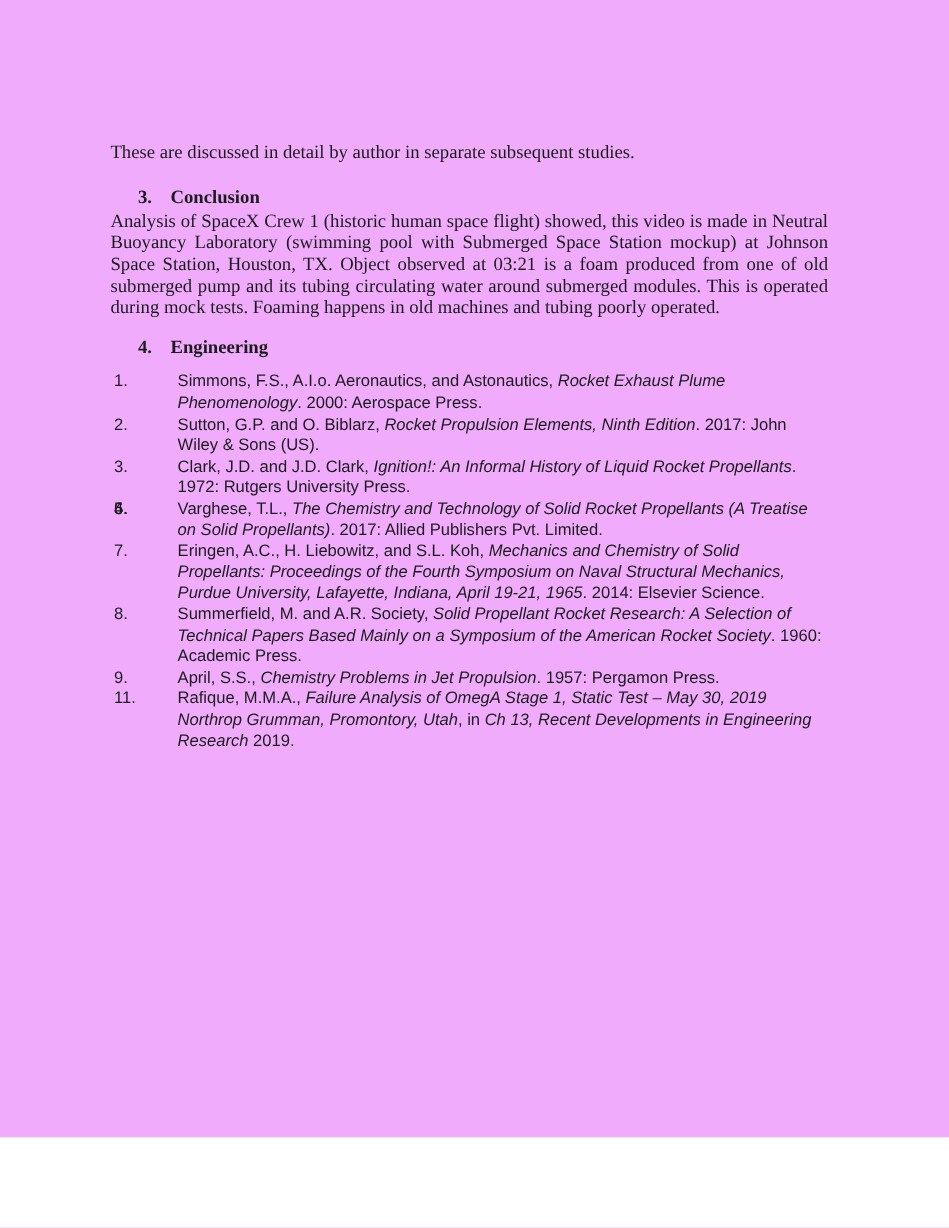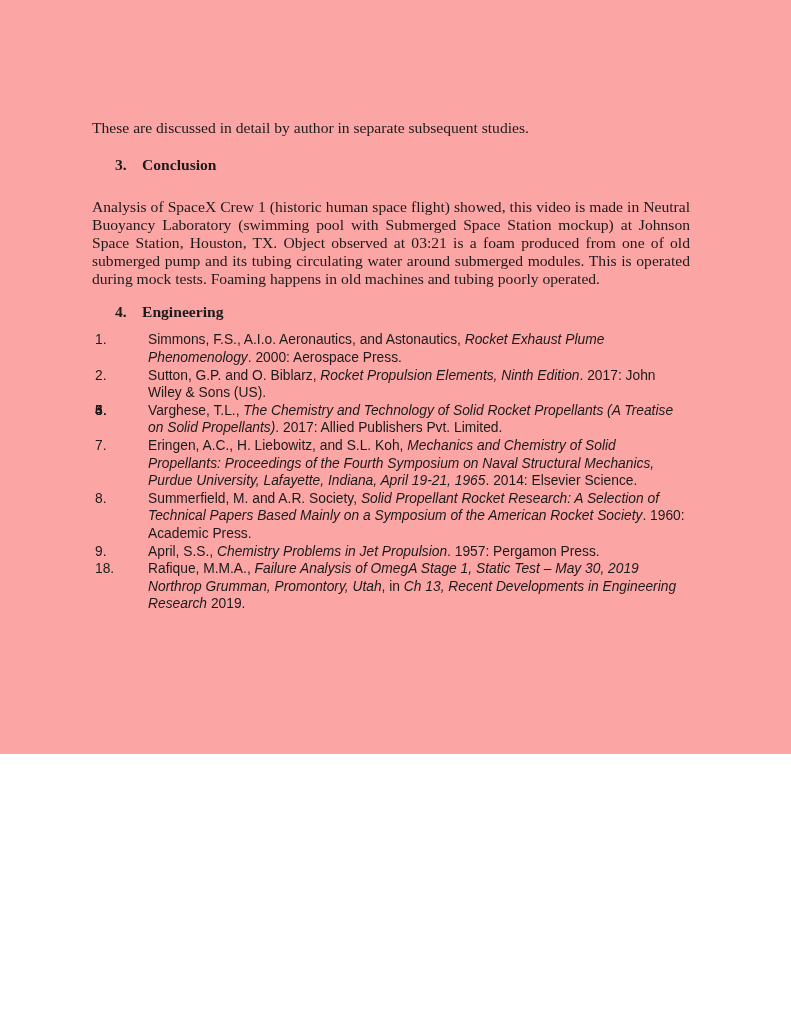--- a/index.html
+++ b/index.html
@@ -1,41 +1,41 @@
 <!DOCTYPE html>
 <html><head>
 <meta charset="utf-8">
 <style>
   html, body { margin: 0; padding: 0; background: #ffffff; }
   .page {
     position: relative;
     width: 791px;
-    height: 754px;
-    background: #fca5a5;
+    height: 948px;
+    background: #f0abfc;
     box-sizing: border-box;
     padding: 119px 101px 0 92px;
     color: #1b1b1b;
     font-family: "Liberation Serif", serif;
     overflow: hidden;
   }
   .intro {
     margin: 0;
     font-size: 15.6px;
     line-height: 18px;
   }
   .heading {
     display: flex;
     margin: 19px 0 0 23px;
     font-size: 15.6px;
     line-height: 18px;
     font-weight: bold;
   }
   .h-num { width: 27px; flex-shrink: 0; }
   .body-para {
-    margin: 24px 0 0 0;
+    margin: 2px 0 0 0;
     font-size: 15.6px;
     line-height: 18.1px;
     text-align: justify;
   }
   .heading.second { margin-top: 15px; }
   .refs {
     margin: 10px 0 0 0;
     padding: 0;
     font-family: "Liberation Sans", sans-serif;
     font-size: 13.8px;
@@ -60,22 +60,22 @@
   <p class="body-para">Analysis of SpaceX Crew 1 (historic human space flight) showed, this video is made in Neutral Buoyancy Laboratory (swimming pool with Submerged Space Station mockup) at Johnson Space Station, Houston, TX. Object observed at 03:21 is a foam produced from one of old submerged pump and its tubing circulating water around submerged modules. This is operated during mock tests. Foaming happens in old machines and tubing poorly operated.</p>
 
   <div class="heading second">
     <span class="h-num">4.</span>
     <span class="h-title">Engineering</span>
   </div>
 
   <div class="refs" id="refs">
       <div class="ref-item"><span class="ref-num">1.</span><span class="ref-text"><span>Simmons, F.S., A.I.o. Aeronautics, and Astonautics, </span><span class="it">Rocket Exhaust Plume Phenomenology</span><span>. 2000: Aerospace Press.</span></span></div>
       <div class="ref-item"><span class="ref-num">2.</span><span class="ref-text"><span>Sutton, G.P. and O. Biblarz, </span><span class="it">Rocket Propulsion Elements, Ninth Edition</span><span>. 2017: John Wiley &amp; Sons (US).</span></span></div>
-      <div class="ref-item"><span class="ref-num">3.</span></div>
+      <div class="ref-item"><span class="ref-num">3.</span><span class="ref-text"><span>Clark, J.D. and J.D. Clark, </span><span class="it">Ignition!: An Informal History of Liquid Rocket Propellants</span><span>. 1972: Rutgers University Press.</span></span></div>
       <div class="ref-item"><span class="ref-num">4.</span></div>
       <div class="ref-item"><span class="ref-num">5.</span></div>
       <div class="ref-item"><span class="ref-num">6.</span><span class="ref-text"><span>Varghese, T.L., </span><span class="it">The Chemistry and Technology of Solid Rocket Propellants (A Treatise on Solid Propellants)</span><span>. 2017: Allied Publishers Pvt. Limited.</span></span></div>
       <div class="ref-item"><span class="ref-num">7.</span><span class="ref-text"><span>Eringen, A.C., H. Liebowitz, and S.L. Koh, </span><span class="it">Mechanics and Chemistry of Solid Propellants: Proceedings of the Fourth Symposium on Naval Structural Mechanics, Purdue University, Lafayette, Indiana, April 19-21, 1965</span><span>. 2014: Elsevier Science.</span></span></div>
       <div class="ref-item"><span class="ref-num">8.</span><span class="ref-text"><span>Summerfield, M. and A.R. Society, </span><span class="it">Solid Propellant Rocket Research: A Selection of Technical Papers Based Mainly on a Symposium of the American Rocket Society</span><span>. 1960: Academic Press.</span></span></div>
       <div class="ref-item"><span class="ref-num">9.</span><span class="ref-text"><span>April, S.S., </span><span class="it">Chemistry Problems in Jet Propulsion</span><span>. 1957: Pergamon Press.</span></span></div>
-      <div class="ref-item"><span class="ref-num">18.</span><span class="ref-text"><span>Rafique, M.M.A., </span><span class="it">Failure Analysis of OmegA Stage 1, Static Test – May 30, 2019 Northrop Grumman, Promontory, Utah</span><span>, in </span><span class="it">Ch 13, Recent Developments in Engineering Research</span><span> 2019.</span></span></div>
+      <div class="ref-item"><span class="ref-num">11.</span><span class="ref-text"><span>Rafique, M.M.A., </span><span class="it">Failure Analysis of OmegA Stage 1, Static Test – May 30, 2019 Northrop Grumman, Promontory, Utah</span><span>, in </span><span class="it">Ch 13, Recent Developments in Engineering Research</span><span> 2019.</span></span></div>
     </div>
 </div>
 
 </body></html>

